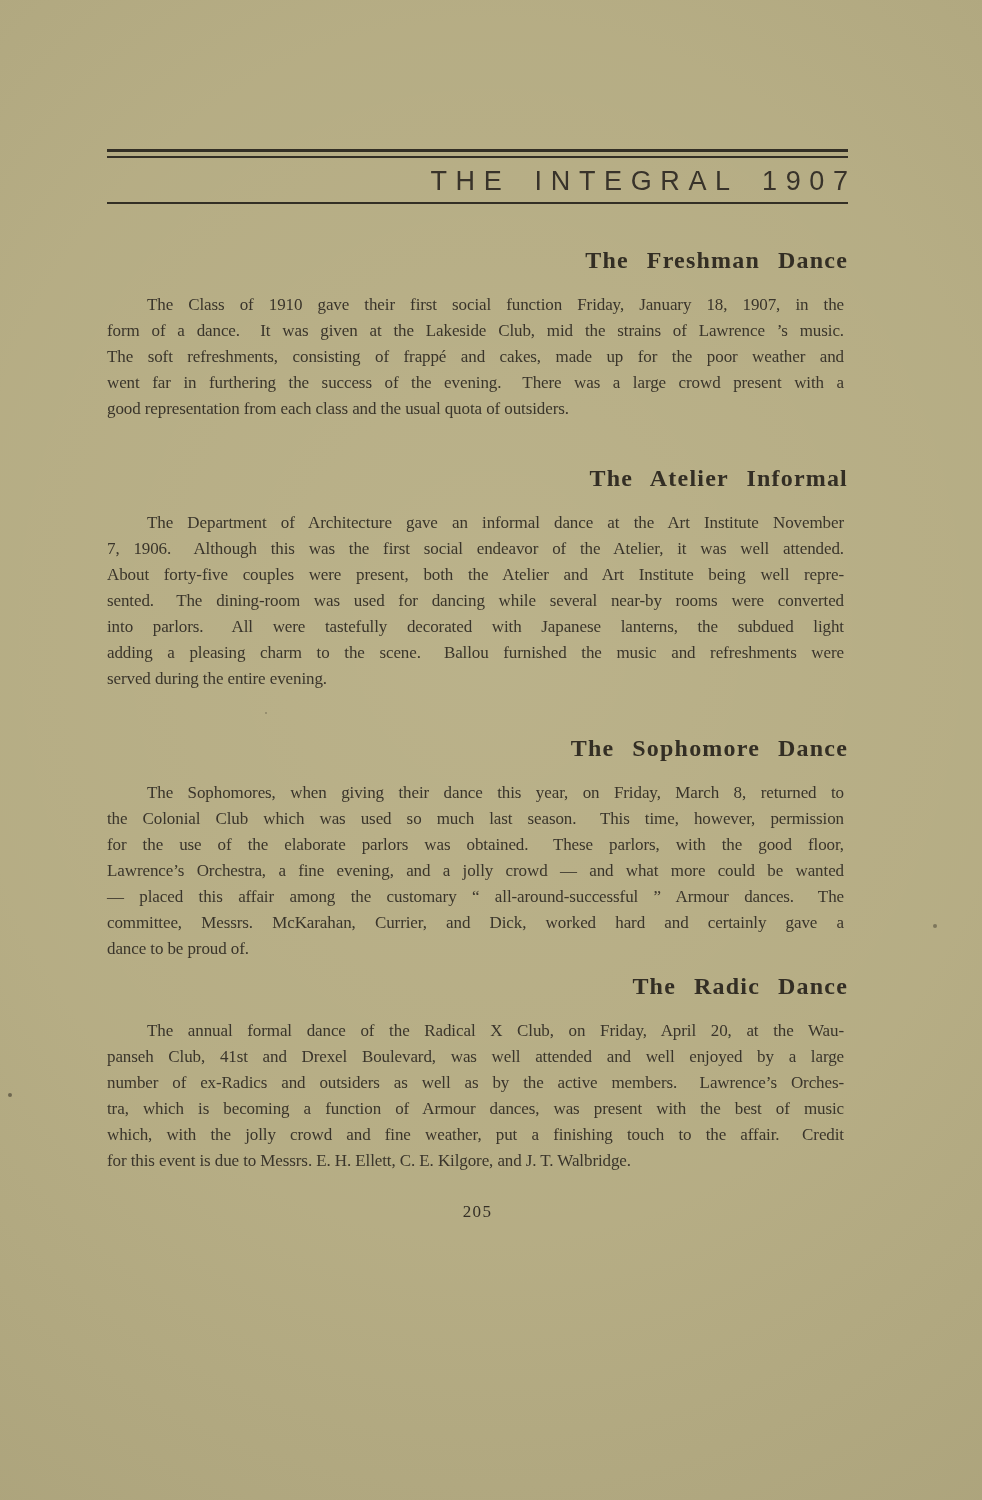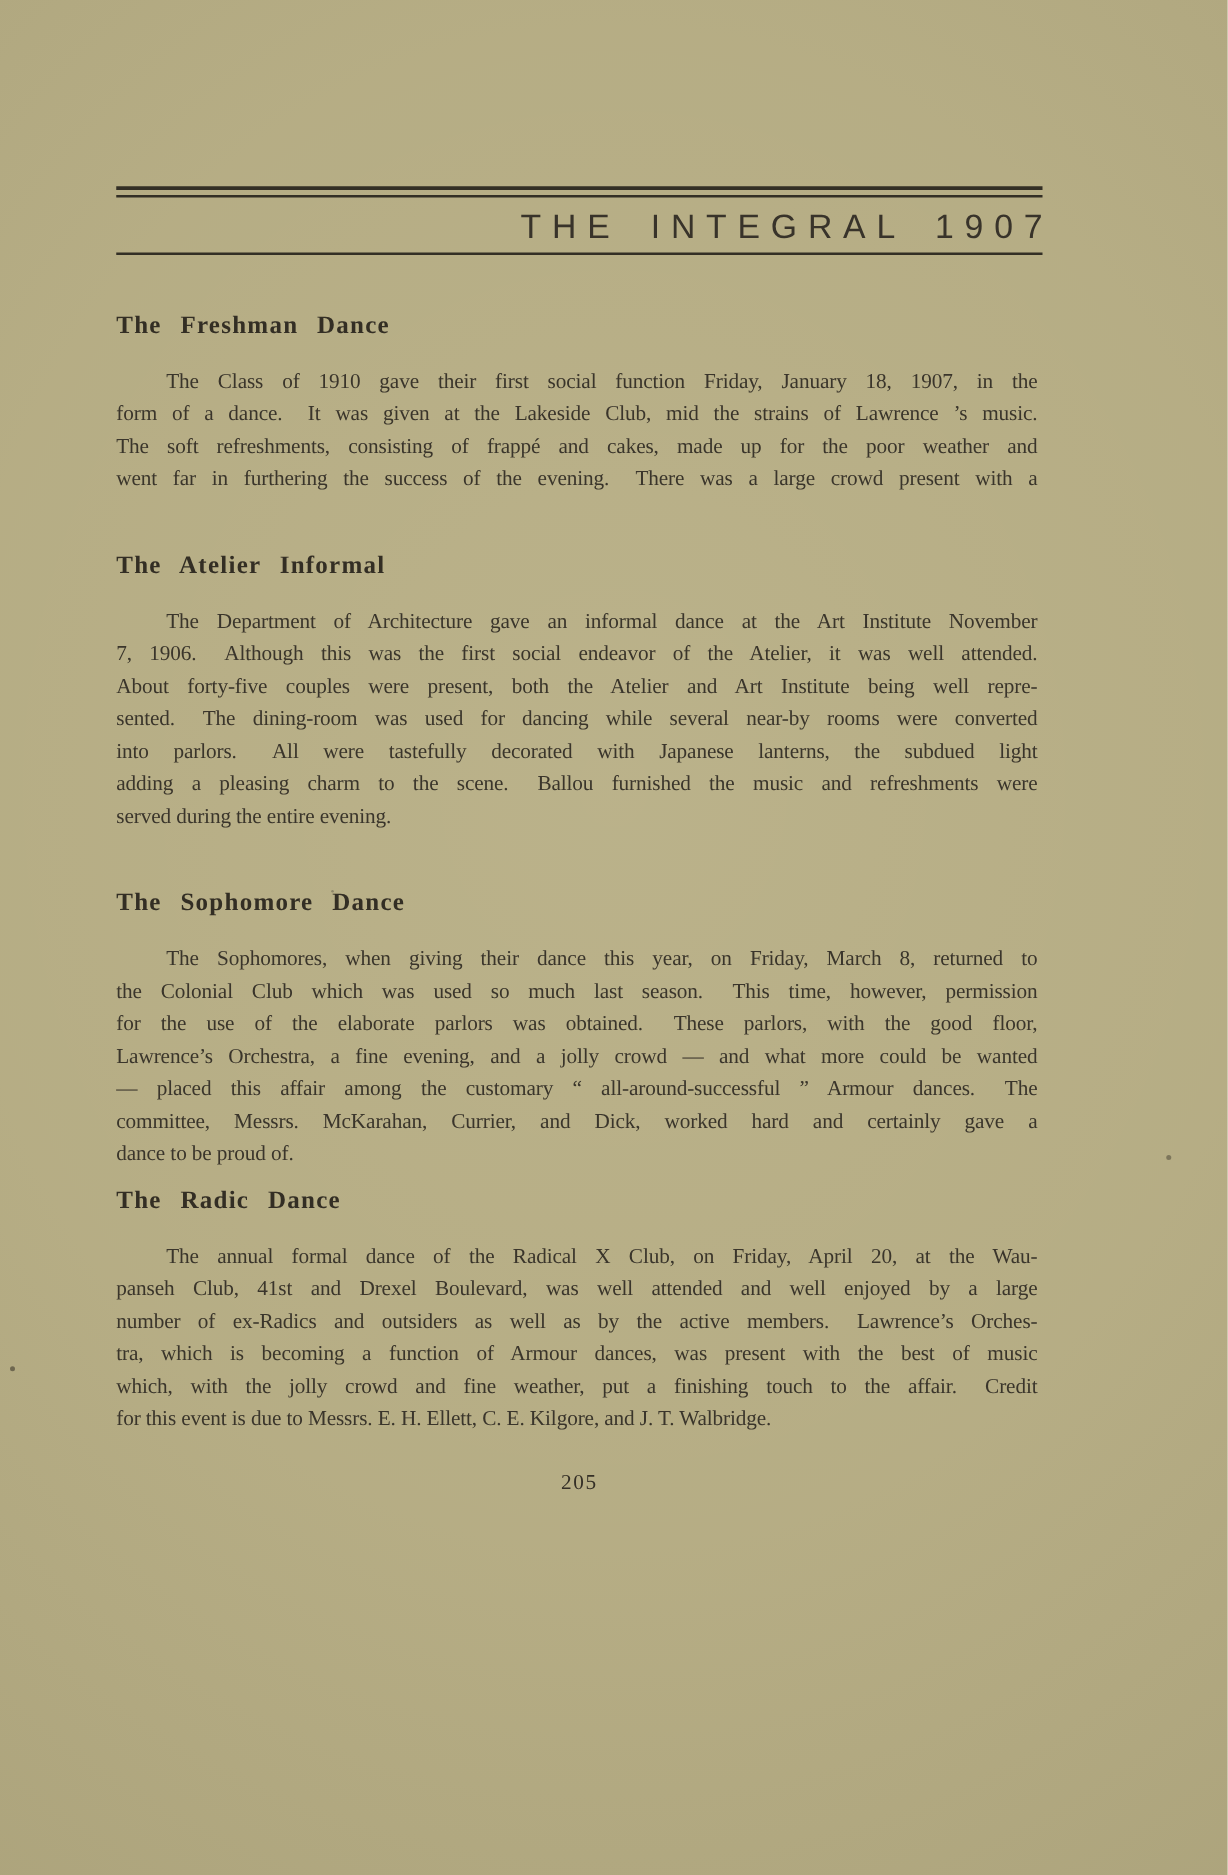--- a/index.html
+++ b/index.html
@@ -13,21 +13,21 @@
     width: 982px; height: 1500px;
     background:
       radial-gradient(ellipse 120% 90% at 50% 42%,
         rgba(255,248,220,0.10) 0%, rgba(255,248,220,0.04) 45%,
         rgba(60,52,30,0.10) 100%),
       var(--paper, #b3aa81);
     color: var(--ink, #3a352b);
   }
   .content {
     position: absolute;
-    left: 93px; top: 0;
+    left: 107px; top: 0;
     width: 741px;
   }
   
   .rule-double {
     margin-top: 149px;
     height: 4px;
     border-top: 3px solid var(--rule, #332f25);
     border-bottom: 2px solid var(--rule, #332f25);
   }
   .header-title {
@@ -43,22 +43,22 @@
     color: #38332a;
     white-space: nowrap;
   }
   .rule-single {
     margin-top: 5px;
     border-top: 2px solid var(--rule, #332f25);
   }
   
   .section-heading {
     margin: 44px 0 0 0;
-    text-align: left;
-    font-size: 20px;
+    text-align: right;
+    font-size: 24px;
     font-weight: 700;
     line-height: 24px;
     letter-spacing: 0.05em;
     word-spacing: 0.45em;
     color: #332e24;
   }
   section:nth-of-type(4) .section-heading { margin-top: 12px; }
   .para {
     margin: 20px 4px 0 0;
     font-size: 17px;
@@ -101,20 +101,21 @@
 
     <main>
 
     <section>
           <h2 class="section-heading">The Freshman Dance</h2>
           <p class="para">
             <span class="line first">The Class of 1910 gave their first social function Friday, January 18, 1907, in the</span>
             <span class="line">form of a dance.  It was given at the Lakeside Club, mid the strains of Lawrence ’s music.</span>
             <span class="line">The soft refreshments, consisting of frappé and cakes, made up for the poor weather and</span>
             <span class="line">went far in furthering the success of the evening.  There was a large crowd present with a</span>
+            <span class="line last">good representation from each class and the usual quota of outsiders.</span>
           </p>
         </section>
         <section>
           <h2 class="section-heading">The Atelier Informal</h2>
           <p class="para">
             <span class="line first">The Department of Architecture gave an informal dance at the Art Institute November</span>
             <span class="line">7, 1906.  Although this was the first social endeavor of the Atelier, it was well attended.</span>
             <span class="line">About forty-five couples were present, both the Atelier and Art Institute being well repre-</span>
             <span class="line">sented.  The dining-room was used for dancing while several near-by rooms were converted</span>
             <span class="line">into parlors.  All were tastefully decorated with Japanese lanterns, the subdued light</span>

